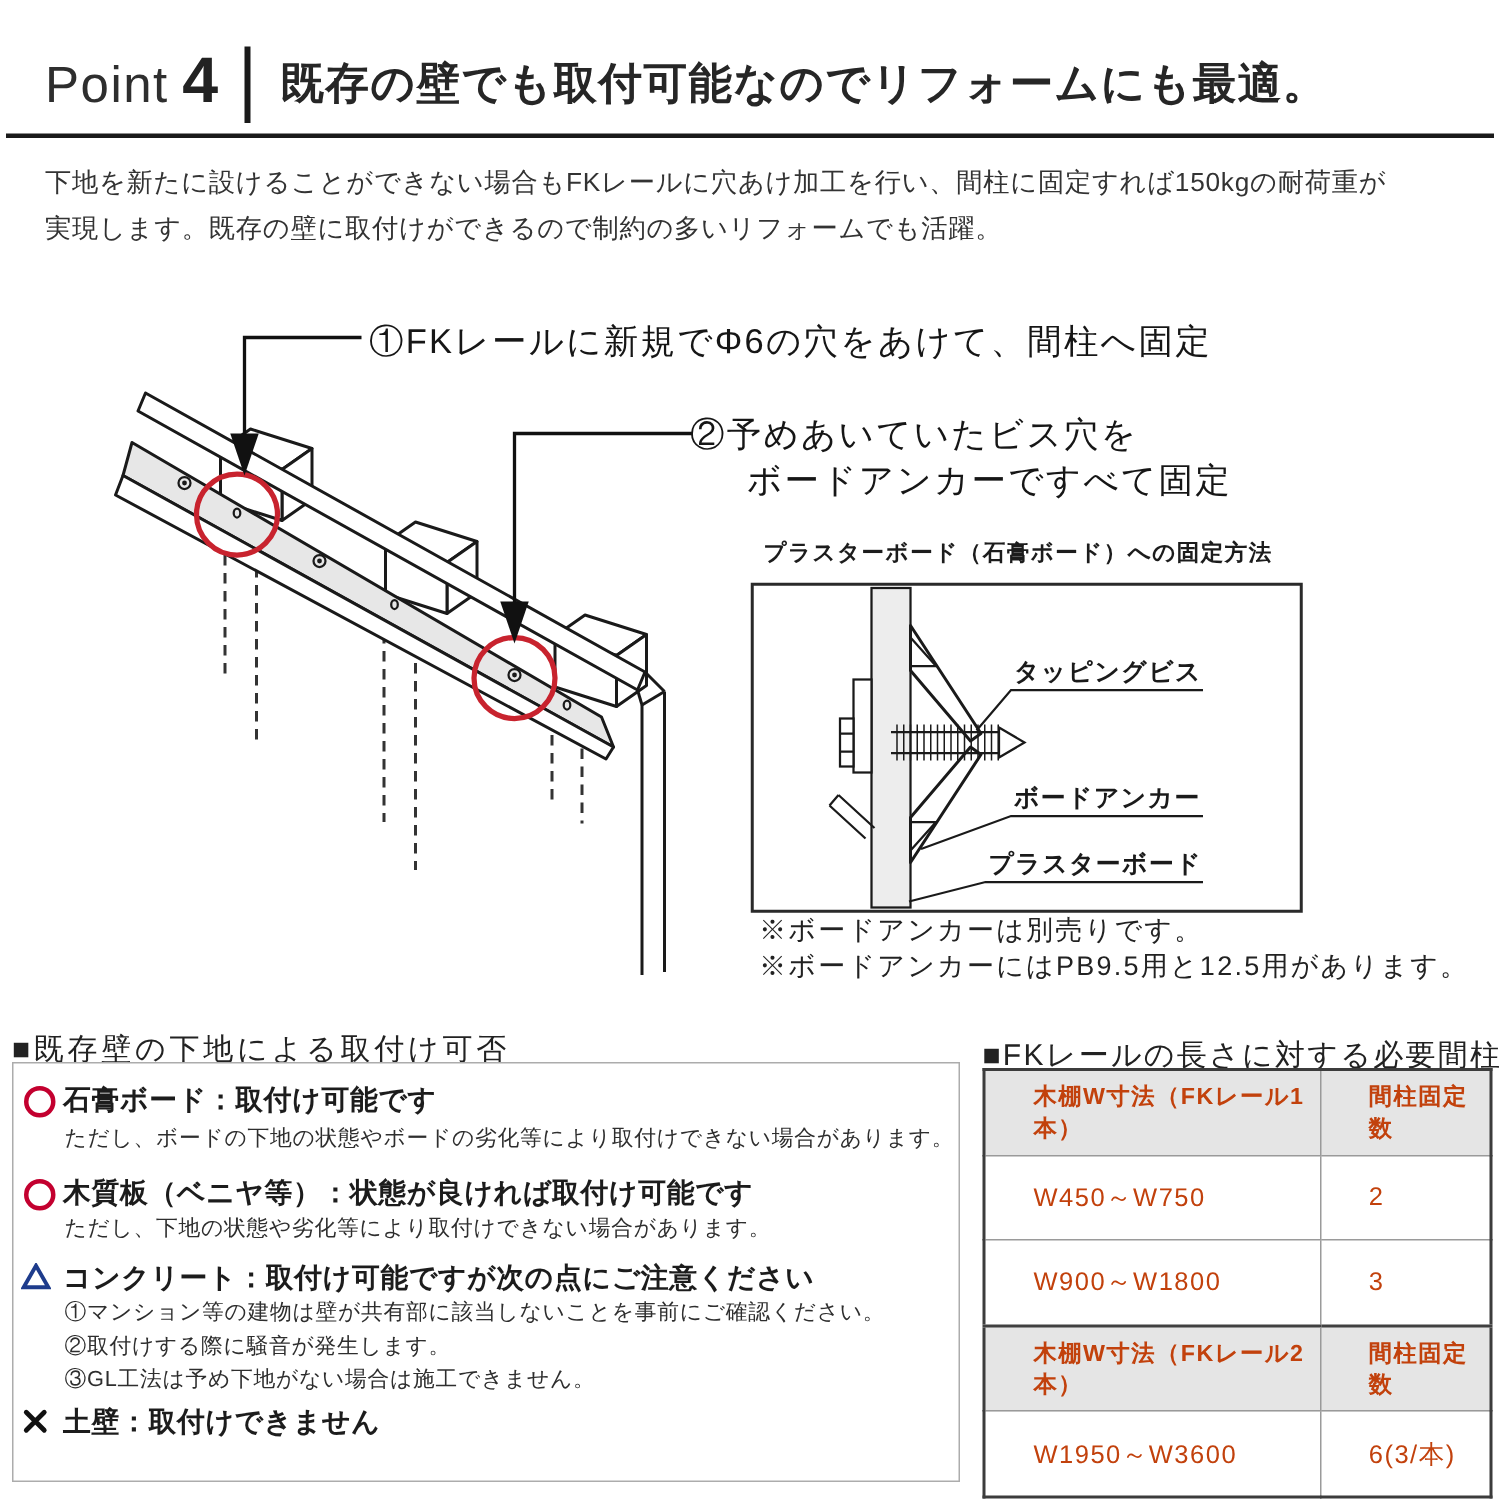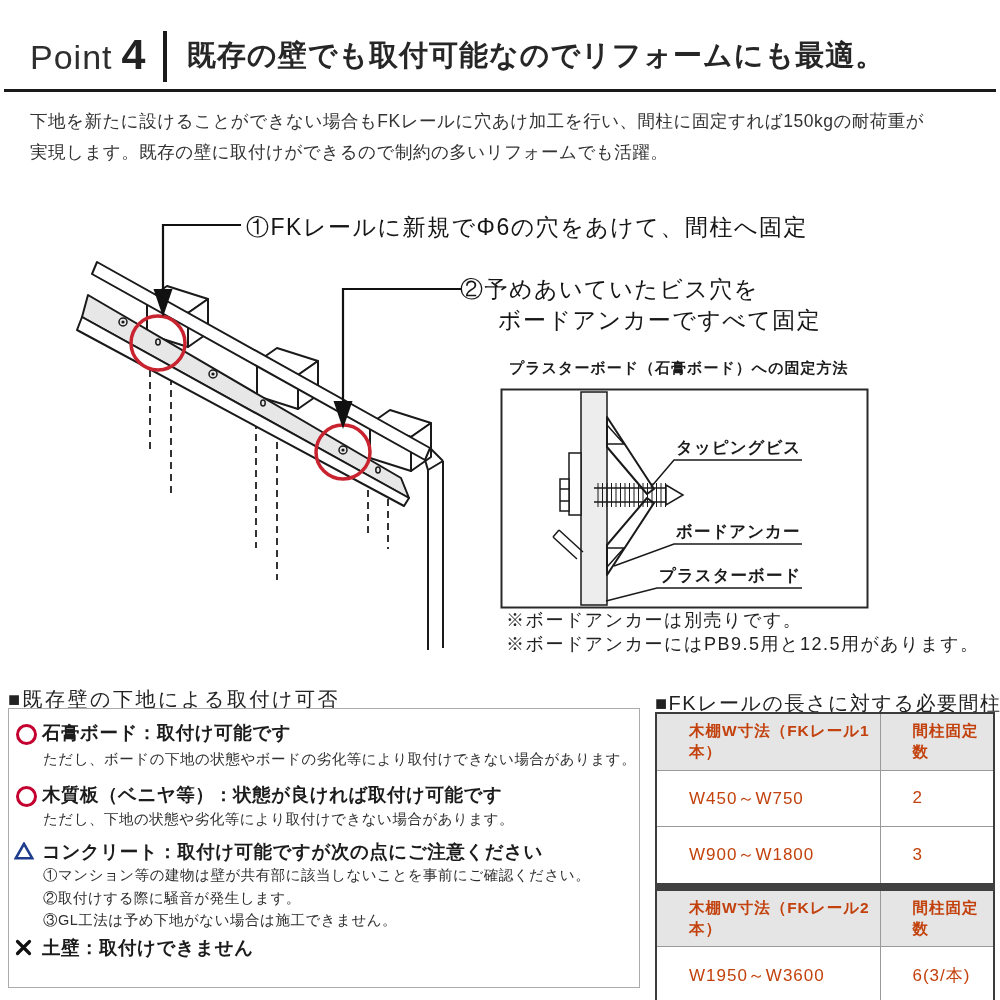--- a/index.html
+++ b/index.html
@@ -34,21 +34,21 @@
   .item-title{font-size:18.5px;font-weight:bold;color:#1c1c1c;letter-spacing:0.5px;white-space:nowrap;text-align:center;}
   .item-note{font-size:14.5px;color:#2e2e2e;letter-spacing:0.5px;line-height:22.5px;white-space:nowrap;}
   .mark-circle{width:15px;height:15px;border:3px solid #c3002f;border-radius:50%;display:block;}
 
   
   .rail-table{left:655px;top:712px;border-collapse:collapse;table-layout:fixed;background:#fff;}
   .rail-table td{border:1px solid #9a9a9a;vertical-align:middle;height:53.6px;
                  font-size:17px;letter-spacing:1px;color:#c2410c;padding-left:32px;}
   .rail-table{border:2px solid #3c3c3c;}
   .rail-table tr.hrow td{background:#e5e5e5;font-weight:bold;font-size:15.5px;}
-  .rail-table tr.hrow2 td{border-top:8px solid #404040;}
+  .rail-table tr.hrow2 td{border-top:2px solid #404040;}
 
   svg text{font-family:"Liberation Sans",sans-serif;}
 </style>
 </head>
 <body>
 
 <div class="page">
 
   <div class="abs point-wrap">
     <span class="point-label">Point</span>

